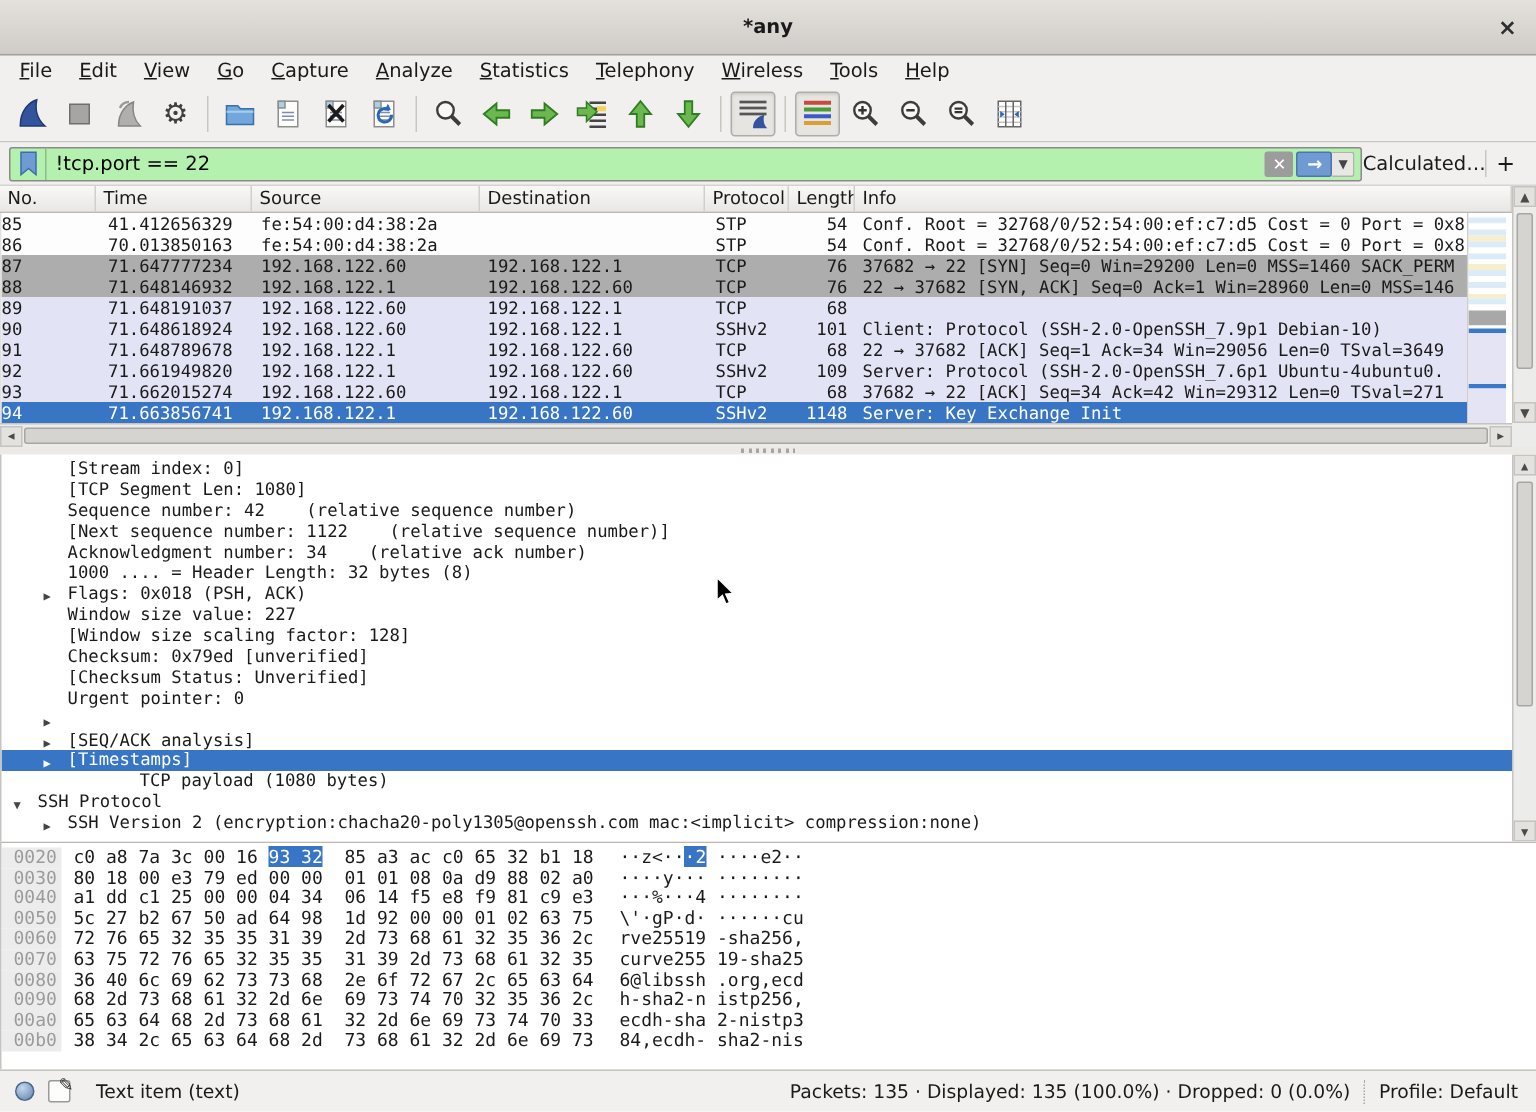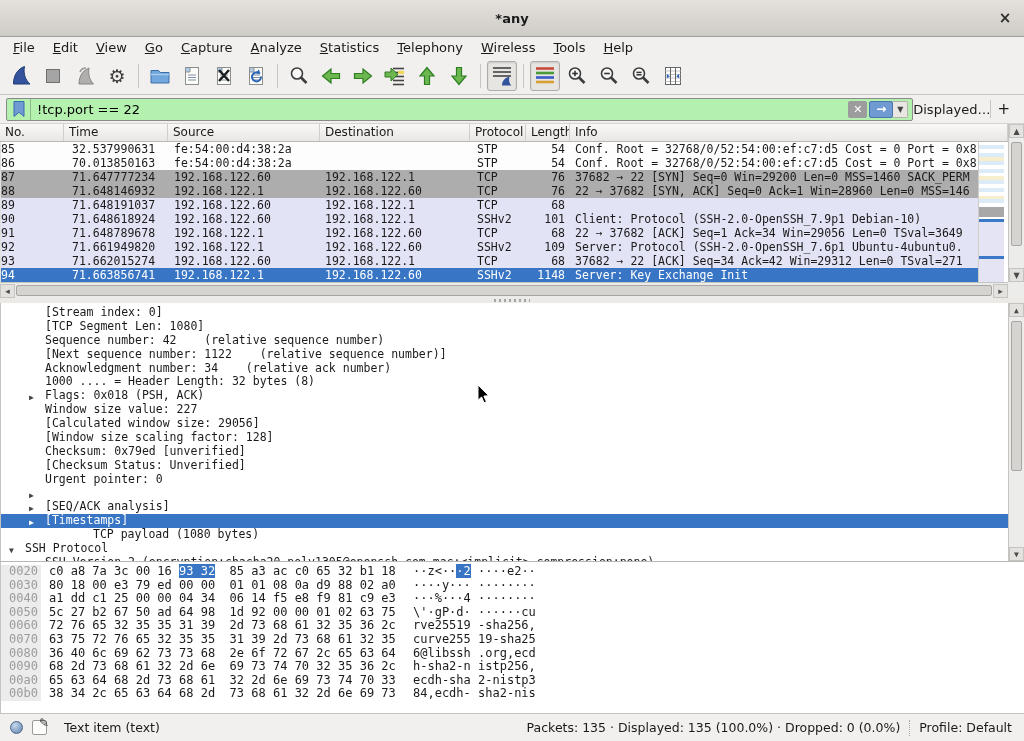--- a/index.html
+++ b/index.html
@@ -357,39 +357,39 @@
       <span class="fb-bookmark">
         <svg width="16" height="18" viewBox="0 0 16 18">
             <path d="M3 1.5 h10 v15 l-5 -4.2 l-5 4.2 z" fill="#6f9ad2" stroke="#3a6cb0"></path>
           </svg>
       </span>
       <input class="filter-input" value="!tcp.port == 22" style="">
       <span class="fb-clear">✕</span>
       <span class="fb-apply">→</span>
       <span class="fb-caret">▼</span>
     </div>
-    <span class="fb-expr">Displayed…</span>
+    <span class="fb-expr">Calculated…</span>
     <span class="fb-sep"></span>
     <span class="fb-plus">+</span>
   </div>
 
   <div class="packet-pane">
     <div class="pl-header">
       <div class="hc">No.</div>
       <div class="hc">Time</div>
       <div class="hc">Source</div>
       <div class="hc">Destination</div>
       <div class="hc">Protocol</div>
       <div class="hc">Length</div>
       <div class="hc">Info</div>
     </div>
     <div class="pl-body" id="pl-body">
         <div class="pl-row r-white">
           <div class="plc c-no">85</div>
-          <div class="plc c-time">32.537990631</div>
+          <div class="plc c-time">41.412656329</div>
           <div class="plc c-src">fe:54:00:d4:38:2a</div>
           <div class="plc c-dst"></div>
           <div class="plc c-proto">STP</div>
           <div class="plc c-len">54</div>
           <div class="plc c-info">Conf. Root = 32768/0/52:54:00:ef:c7:d5  Cost = 0  Port = 0x8</div>
         </div>
         <div class="pl-row r-white">
           <div class="plc c-no">86</div>
           <div class="plc c-time">70.013850163</div>
           <div class="plc c-src">fe:54:00:d4:38:2a</div>
@@ -514,21 +514,20 @@
 
   <div class="detail-pane" id="detail-pane">
       <div class="dt-line" style="padding-left: 44px;"><span class="dt-text">[Stream index: 0]</span></div>
       <div class="dt-line" style="padding-left: 44px;"><span class="dt-text">[TCP Segment Len: 1080]</span></div>
       <div class="dt-line" style="padding-left: 44px;"><span class="dt-text">Sequence number: 42    (relative sequence number)</span></div>
       <div class="dt-line" style="padding-left: 44px;"><span class="dt-text">[Next sequence number: 1122    (relative sequence number)]</span></div>
       <div class="dt-line" style="padding-left: 44px;"><span class="dt-text">Acknowledgment number: 34    (relative ack number)</span></div>
       <div class="dt-line" style="padding-left: 44px;"><span class="dt-text">1000 .... = Header Length: 32 bytes (8)</span></div>
       <div class="dt-line" style="padding-left: 44px;"><span class="exp" style="left: 28px;">▶</span><span class="dt-text">Flags: 0x018 (PSH, ACK)</span></div>
       <div class="dt-line" style="padding-left: 44px;"><span class="dt-text">Window size value: 227</span></div>
-      <div class="dt-line" style="padding-left: 44px;"><span class="dt-text">[Calculated window size: 29056]</span></div>
       <div class="dt-line" style="padding-left: 44px;"><span class="dt-text">[Window size scaling factor: 128]</span></div>
       <div class="dt-line" style="padding-left: 44px;"><span class="dt-text">Checksum: 0x79ed [unverified]</span></div>
       <div class="dt-line" style="padding-left: 44px;"><span class="dt-text">[Checksum Status: Unverified]</span></div>
       <div class="dt-line" style="padding-left: 44px;"><span class="dt-text">Urgent pointer: 0</span></div>
       <div class="dt-line" style="padding-left: 44px;"><span class="exp" style="left: 28px;">▶</span></div>
       <div class="dt-line" style="padding-left: 44px;"><span class="exp" style="left: 28px;">▶</span><span class="dt-text">[SEQ/ACK analysis]</span></div>
       <div class="dt-line sel" style="padding-left: 44px;"><span class="exp" style="left: 28px;">▶</span><span class="dt-text">[Timestamps]</span></div>
       <div class="dt-line" style="padding-left: 44px; margin-left: 48px;"><span class="dt-text">TCP payload (1080 bytes)</span></div>
       <div class="dt-line" style="padding-left: 24px;"><span class="exp" style="left: 8px;">▼</span><span class="dt-text">SSH Protocol</span></div>
       <div class="dt-line" style="padding-left: 44px;"><span class="exp" style="left: 28px;">▶</span><span class="dt-text">SSH Version 2 (encryption:chacha20-poly1305@openssh.com mac:&lt;implicit&gt; compression:none)</span></div>

